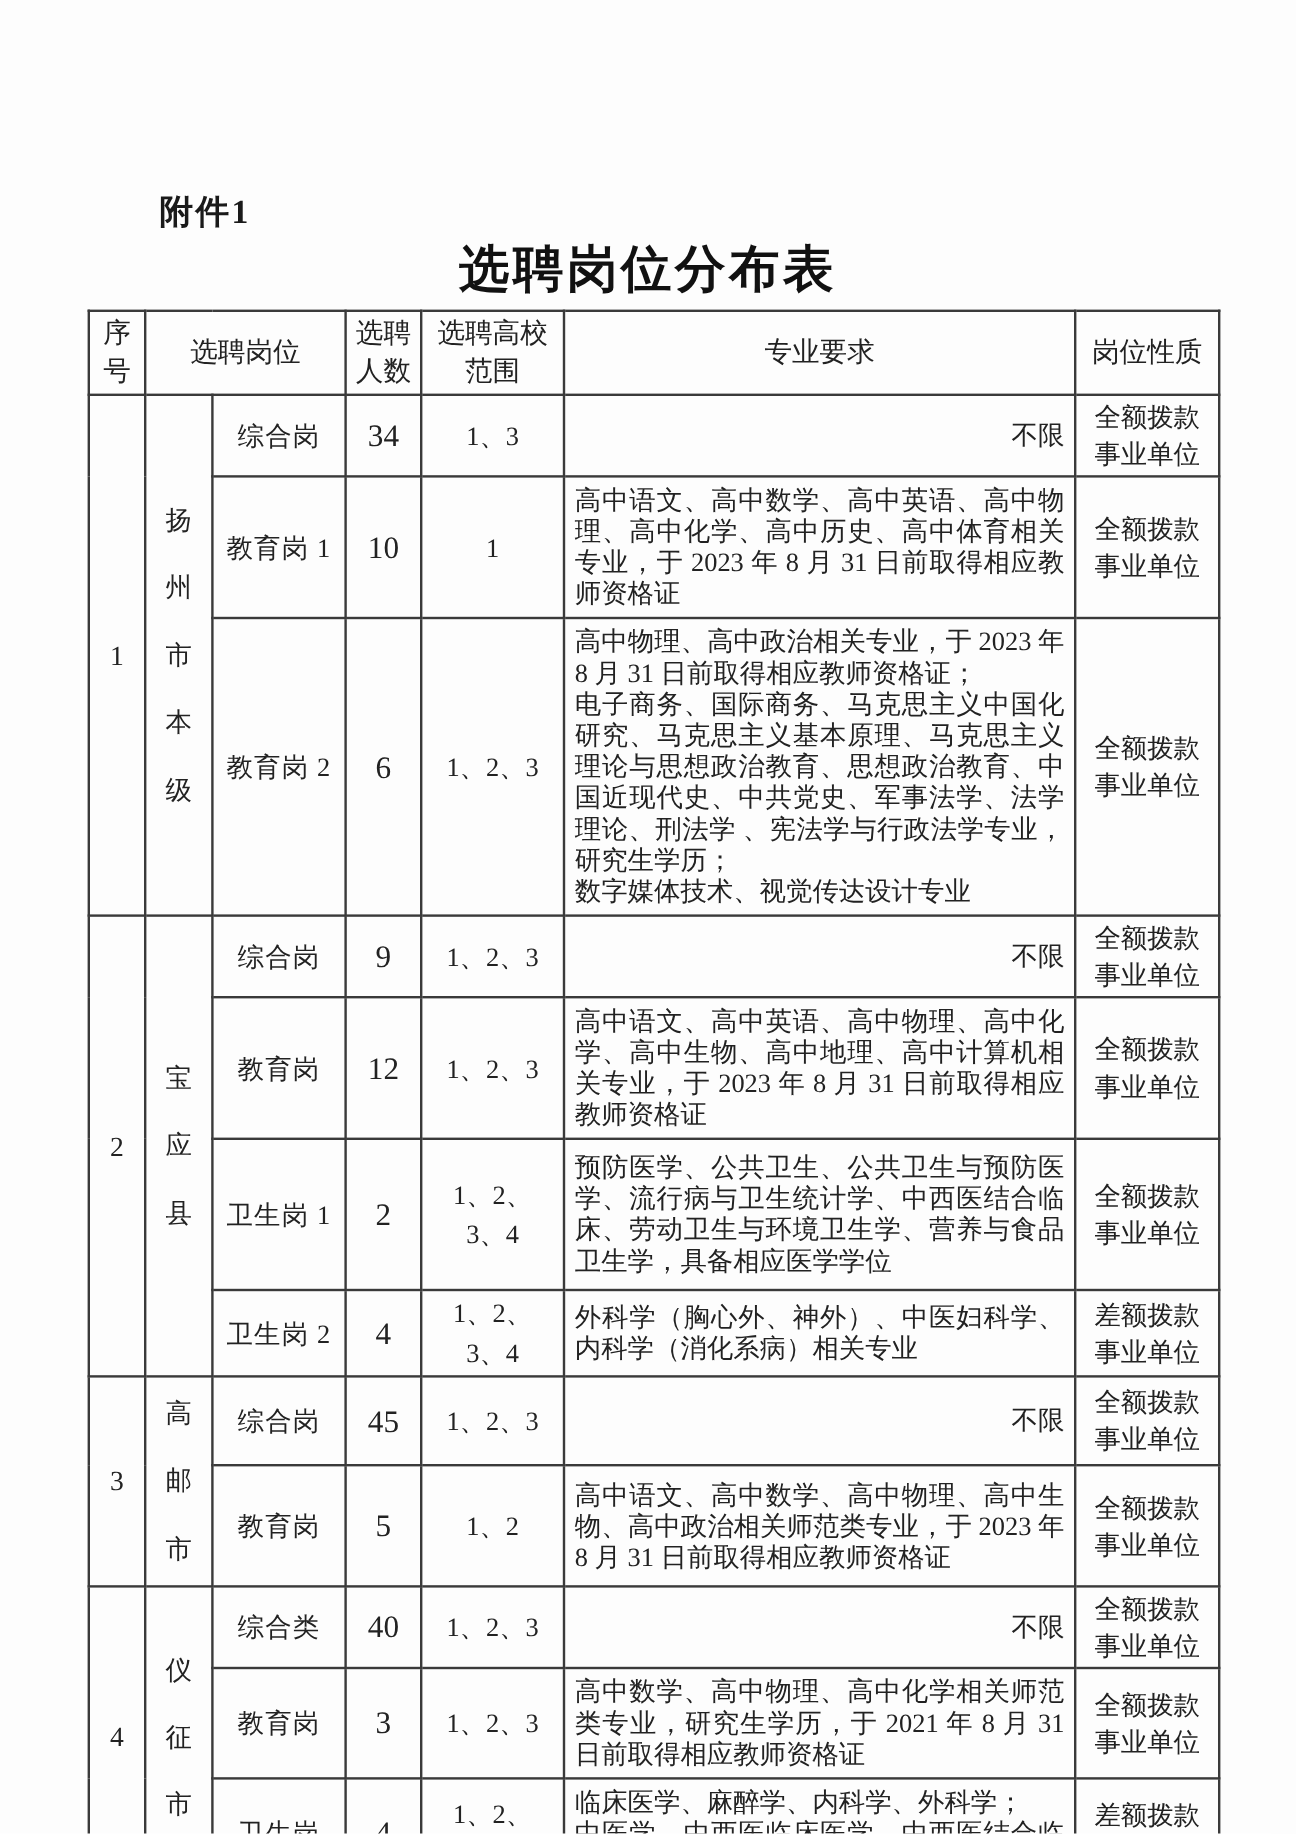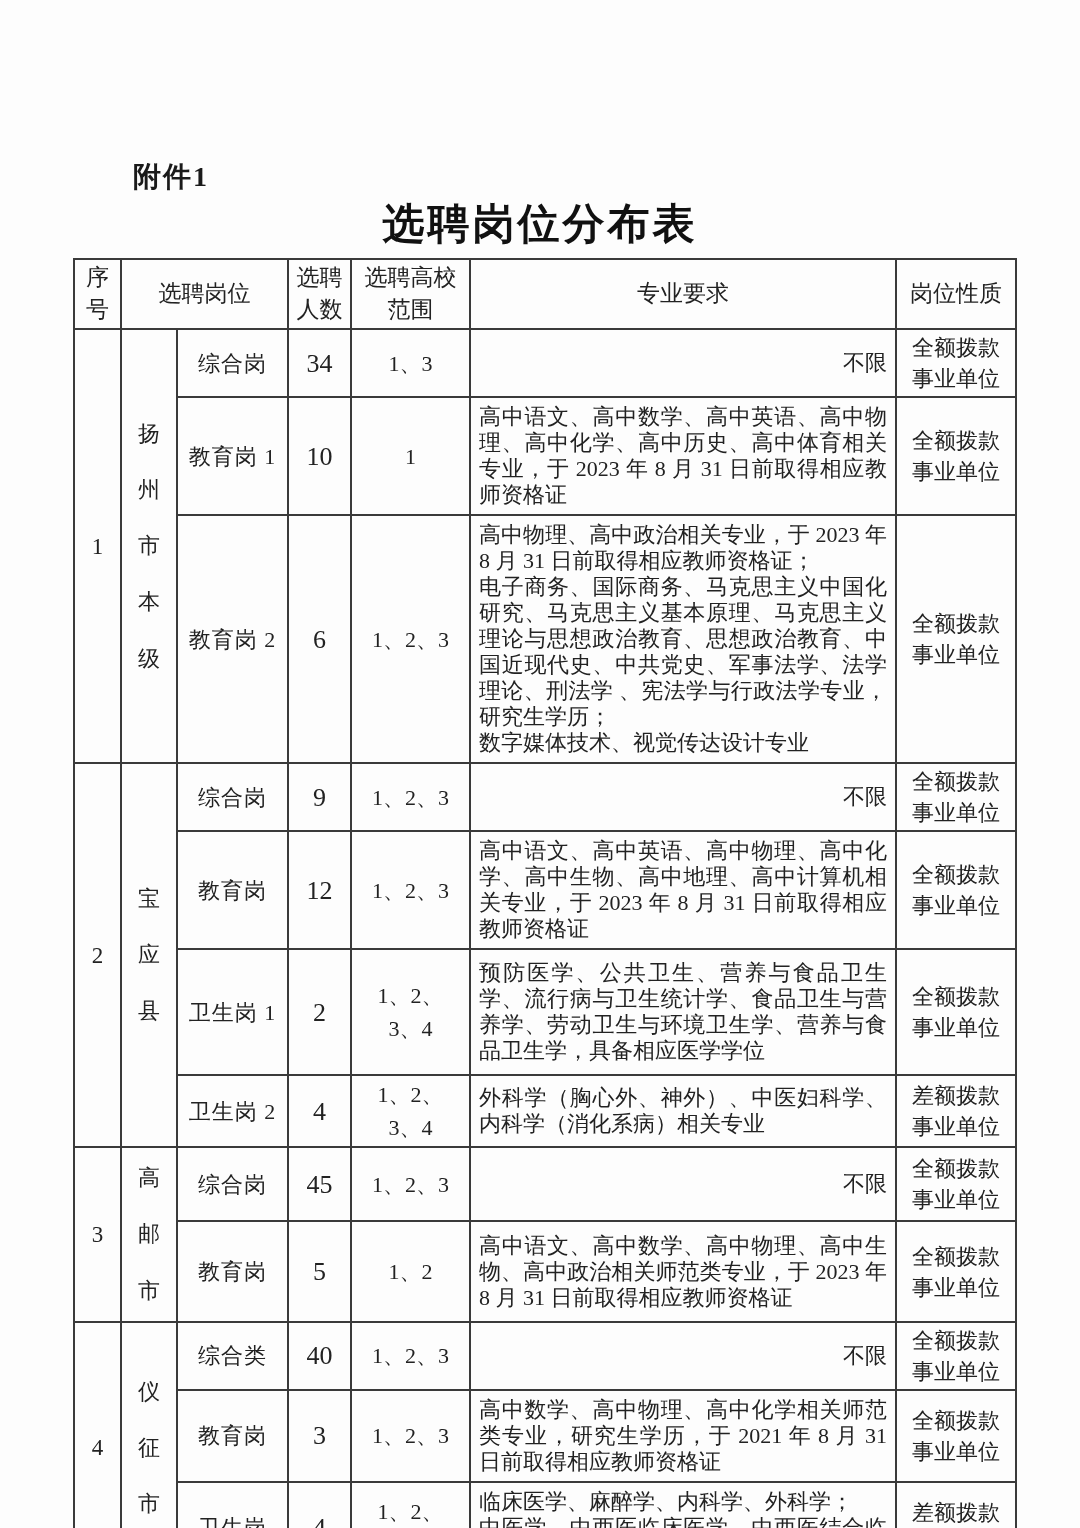--- a/index.html
+++ b/index.html
@@ -161,21 +161,21 @@
         <td class="c-range">1、2、3</td>
         <td class="c-major">高中语文、高中英语、高中物理、高中化学、高中生物、高中地理、高中计算机相关专业，于 2023 年 8 月 31 日前取得相应教师资格证</td>
         <td class="c-nature">全额拨款
 事业单位</td>
       </tr>
       <tr style="height:126px">
         <td class="c-pos">卫生岗 1</td>
         <td class="c-count">2</td>
         <td class="c-range">1、2、
 3、4</td>
-        <td class="c-major">预防医学、公共卫生、营养与食品卫生学、流行病与卫生统计学、食品卫生与营养学、劳动卫生与环境卫生学、营养与食品卫生学，具备相应医学学位</td>
+        <td class="c-major">预防医学、公共卫生、公共卫生与预防医学、流行病与卫生统计学、中西医结合临床、劳动卫生与环境卫生学、营养与食品卫生学，具备相应医学学位</td>
         <td class="c-nature">全额拨款
 事业单位</td>
       </tr>
       <tr style="height:54px">
         <td class="c-pos">卫生岗 2</td>
         <td class="c-count">4</td>
         <td class="c-range">1、2、
 3、4</td>
         <td class="c-major">外科学（胸心外、神外）、中医妇科学、内科学（消化系病）相关专业</td>
         <td class="c-nature">差额拨款

